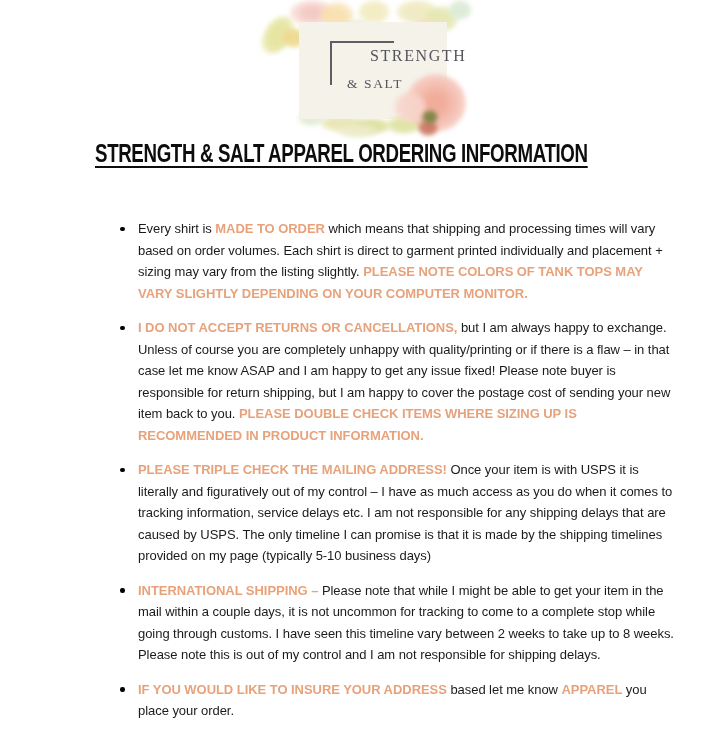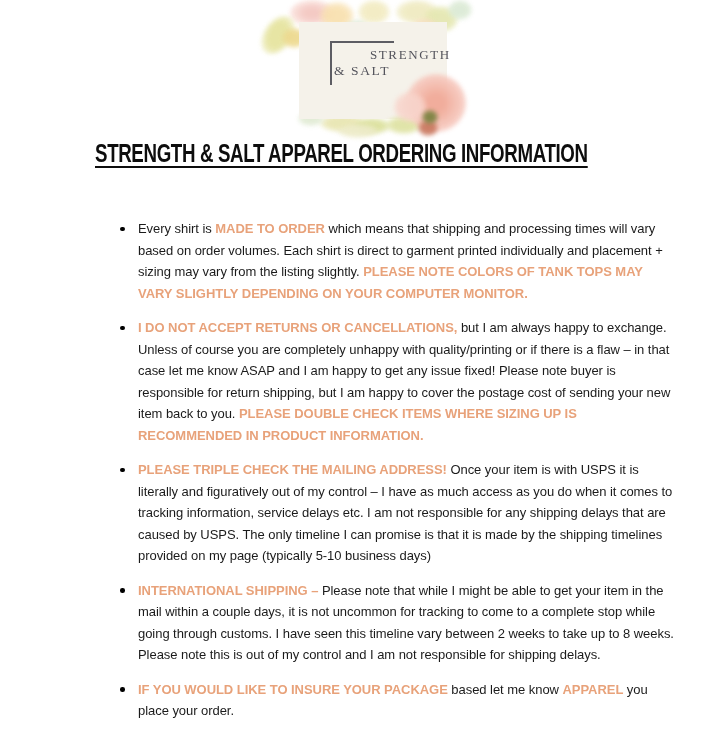--- a/index.html
+++ b/index.html
@@ -28,22 +28,22 @@
   .f17{left:92px;top:118px;width:36px;height:16px;background:radial-gradient(ellipse,#dbe09b 45%,rgba(255,255,255,0));}
   .f18{left:36px;top:112px;width:26px;height:14px;background:radial-gradient(ellipse,#e1ebd4 45%,rgba(255,255,255,0));}
   .f19{left:76px;top:124px;width:40px;height:14px;background:radial-gradient(ellipse,#edebc8 45%,rgba(255,255,255,0));}
 
   .logo-square{position:absolute;left:37px;top:22px;width:148px;height:97px;
                background:var(--logo-bg,#f5f2ea);z-index:1;}
   .bracket-h{position:absolute;left:31px;top:19px;width:64px;height:1.5px;background:#5d5d63;}
   .bracket-v{position:absolute;left:31px;top:19px;width:1.5px;height:44px;background:#5d5d63;}
   .logo-text{position:absolute;left:35px;top:25px;width:86px;
              font-family:"Liberation Serif",serif;color:var(--logo-text,#54545c);}
-  .logo-line1{font-size:13px;letter-spacing:1.6px;text-align:center;margin-left:36px;}
-  .logo-line2{font-size:13.5px;letter-spacing:1.6px;text-align:left;padding-right:4px;margin-top:0;}
+  .logo-line1{font-size:16px;letter-spacing:1.6px;text-align:center;margin-left:36px;}
+  .logo-line2{font-size:13.5px;letter-spacing:1.6px;text-align:center;padding-right:4px;margin-top:11px;}
 
   
   h1.doc-title{position:absolute;left:95px;top:138px;margin:0;white-space:nowrap;
      font-size:26px;font-weight:700;letter-spacing:-0.5px;color:#0d0d0d;
      transform:scaleX(0.72);transform-origin:left top;
      text-decoration:underline;text-decoration-thickness:2px;text-underline-offset:4px;}
 
   
   ul.bullets{position:absolute;left:123px;top:203px;width:540px;margin:15px;padding:0;list-style:none;}
   ul.bullets li{position:relative;margin:0 0 13px 0;font-size:13px;line-height:21.5px;
@@ -89,16 +89,16 @@
     <div class="flower f14"></div>
   </div>
 
   <h1 class="doc-title">STRENGTH &amp; SALT APPAREL ORDERING INFORMATION</h1>
 
   <ul class="bullets">
       <li><span>Every shirt is </span><span class="accent">MADE TO ORDER</span><span> which means that shipping and processing times will vary based on order volumes. Each shirt is direct to garment printed individually and placement + sizing may vary from the listing slightly. </span><span class="accent">PLEASE NOTE COLORS OF TANK TOPS MAY VARY SLIGHTLY DEPENDING ON YOUR COMPUTER MONITOR.</span></li>
       <li><span class="accent">I DO NOT ACCEPT RETURNS OR CANCELLATIONS,</span><span> but I am always happy to exchange. Unless of course you are completely unhappy with quality/printing or if there is a flaw – in that case let me know ASAP and I am happy to get any issue fixed! Please note buyer is responsible for return shipping, but I am happy to cover the postage cost of sending your new item back to you. </span><span class="accent">PLEASE DOUBLE CHECK ITEMS WHERE SIZING UP IS RECOMMENDED IN PRODUCT INFORMATION.</span></li>
       <li><span class="accent">PLEASE TRIPLE CHECK THE MAILING ADDRESS!</span><span> Once your item is with USPS it is literally and figuratively out of my control – I have as much access as you do when it comes to tracking information, service delays etc. I am not responsible for any shipping delays that are caused by USPS. The only timeline I can promise is that it is made by the shipping timelines provided on my page (typically 5-10 business days)</span></li>
       <li><span class="accent">INTERNATIONAL SHIPPING – </span><span>Please note that while I might be able to get your item in the mail within a couple days, it is not uncommon for tracking to come to a complete stop while going through customs. I have seen this timeline vary between 2 weeks to take up to 8 weeks. Please note this is out of my control and I am not responsible for shipping delays.</span></li>
-      <li><span class="accent">IF YOU WOULD LIKE TO INSURE YOUR PACKAGE</span><span> based let me know </span><span class="accent">APPAREL</span><span> you place your order.</span></li>
+      <li><span class="accent">IF YOU WOULD LIKE TO INSURE YOUR ADDRESS</span><span> based let me know </span><span class="accent">APPAREL</span><span> you place your order.</span></li>
     </ul>
 
 </div>
 
 </body></html>

